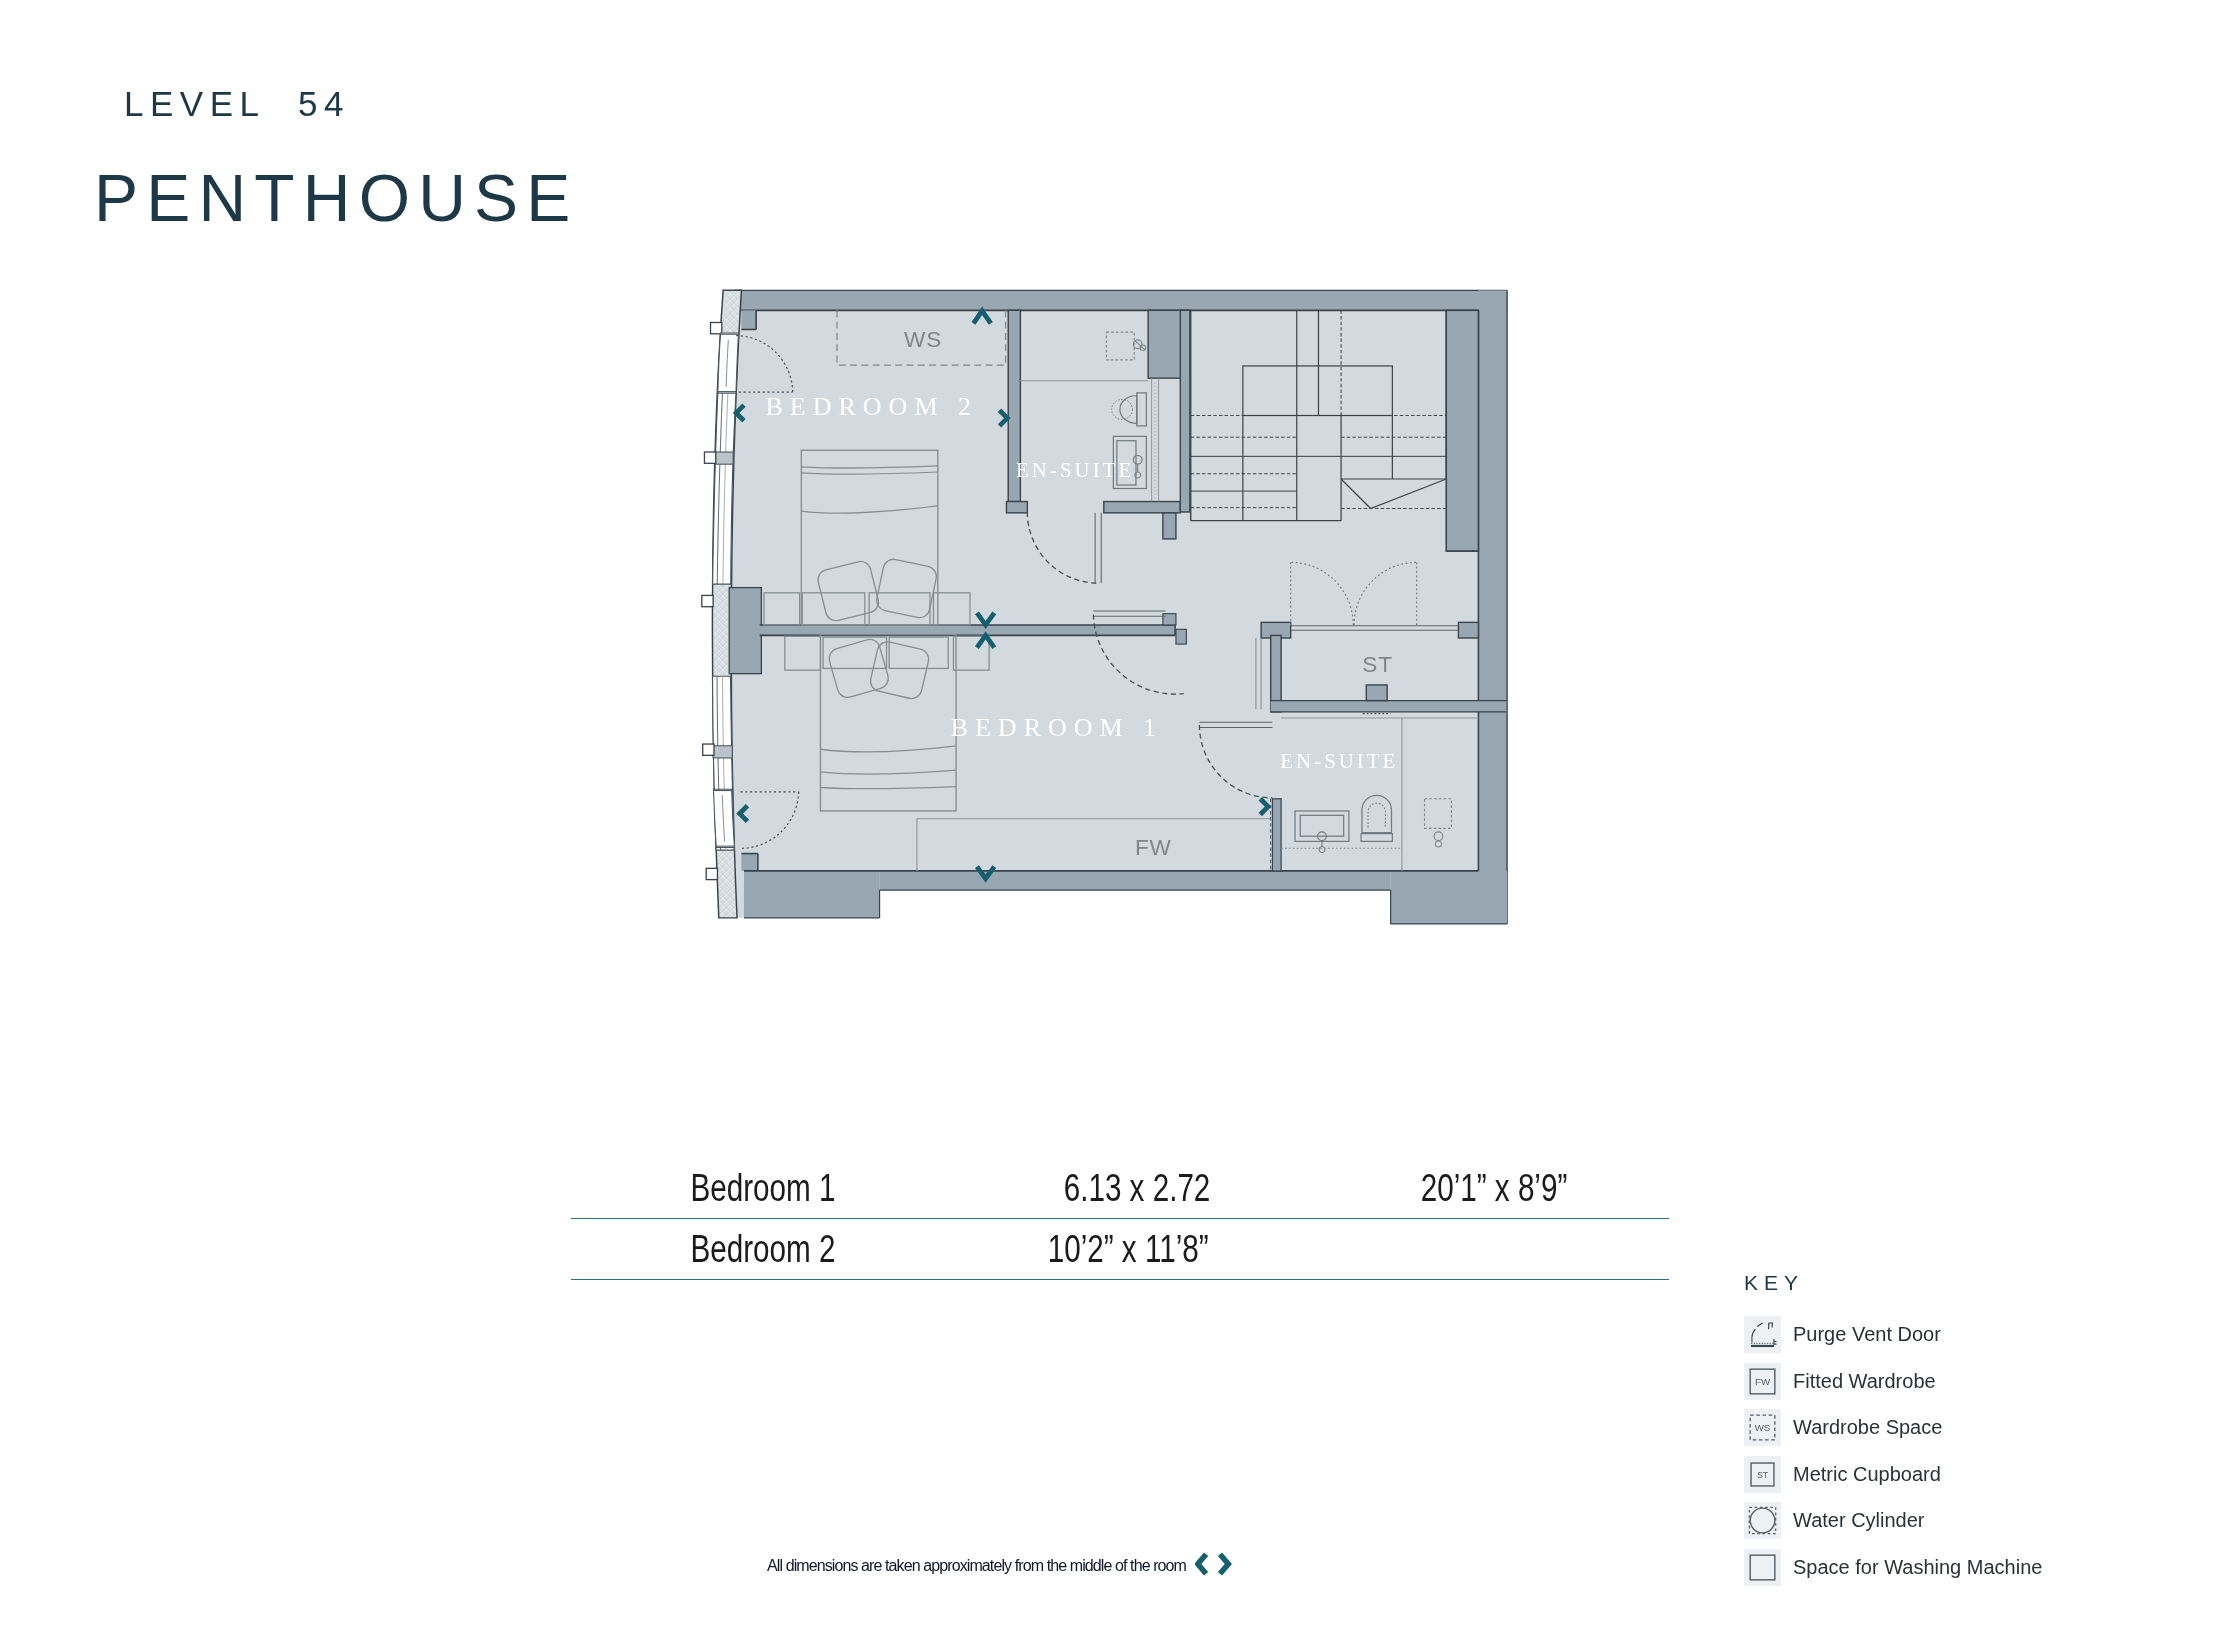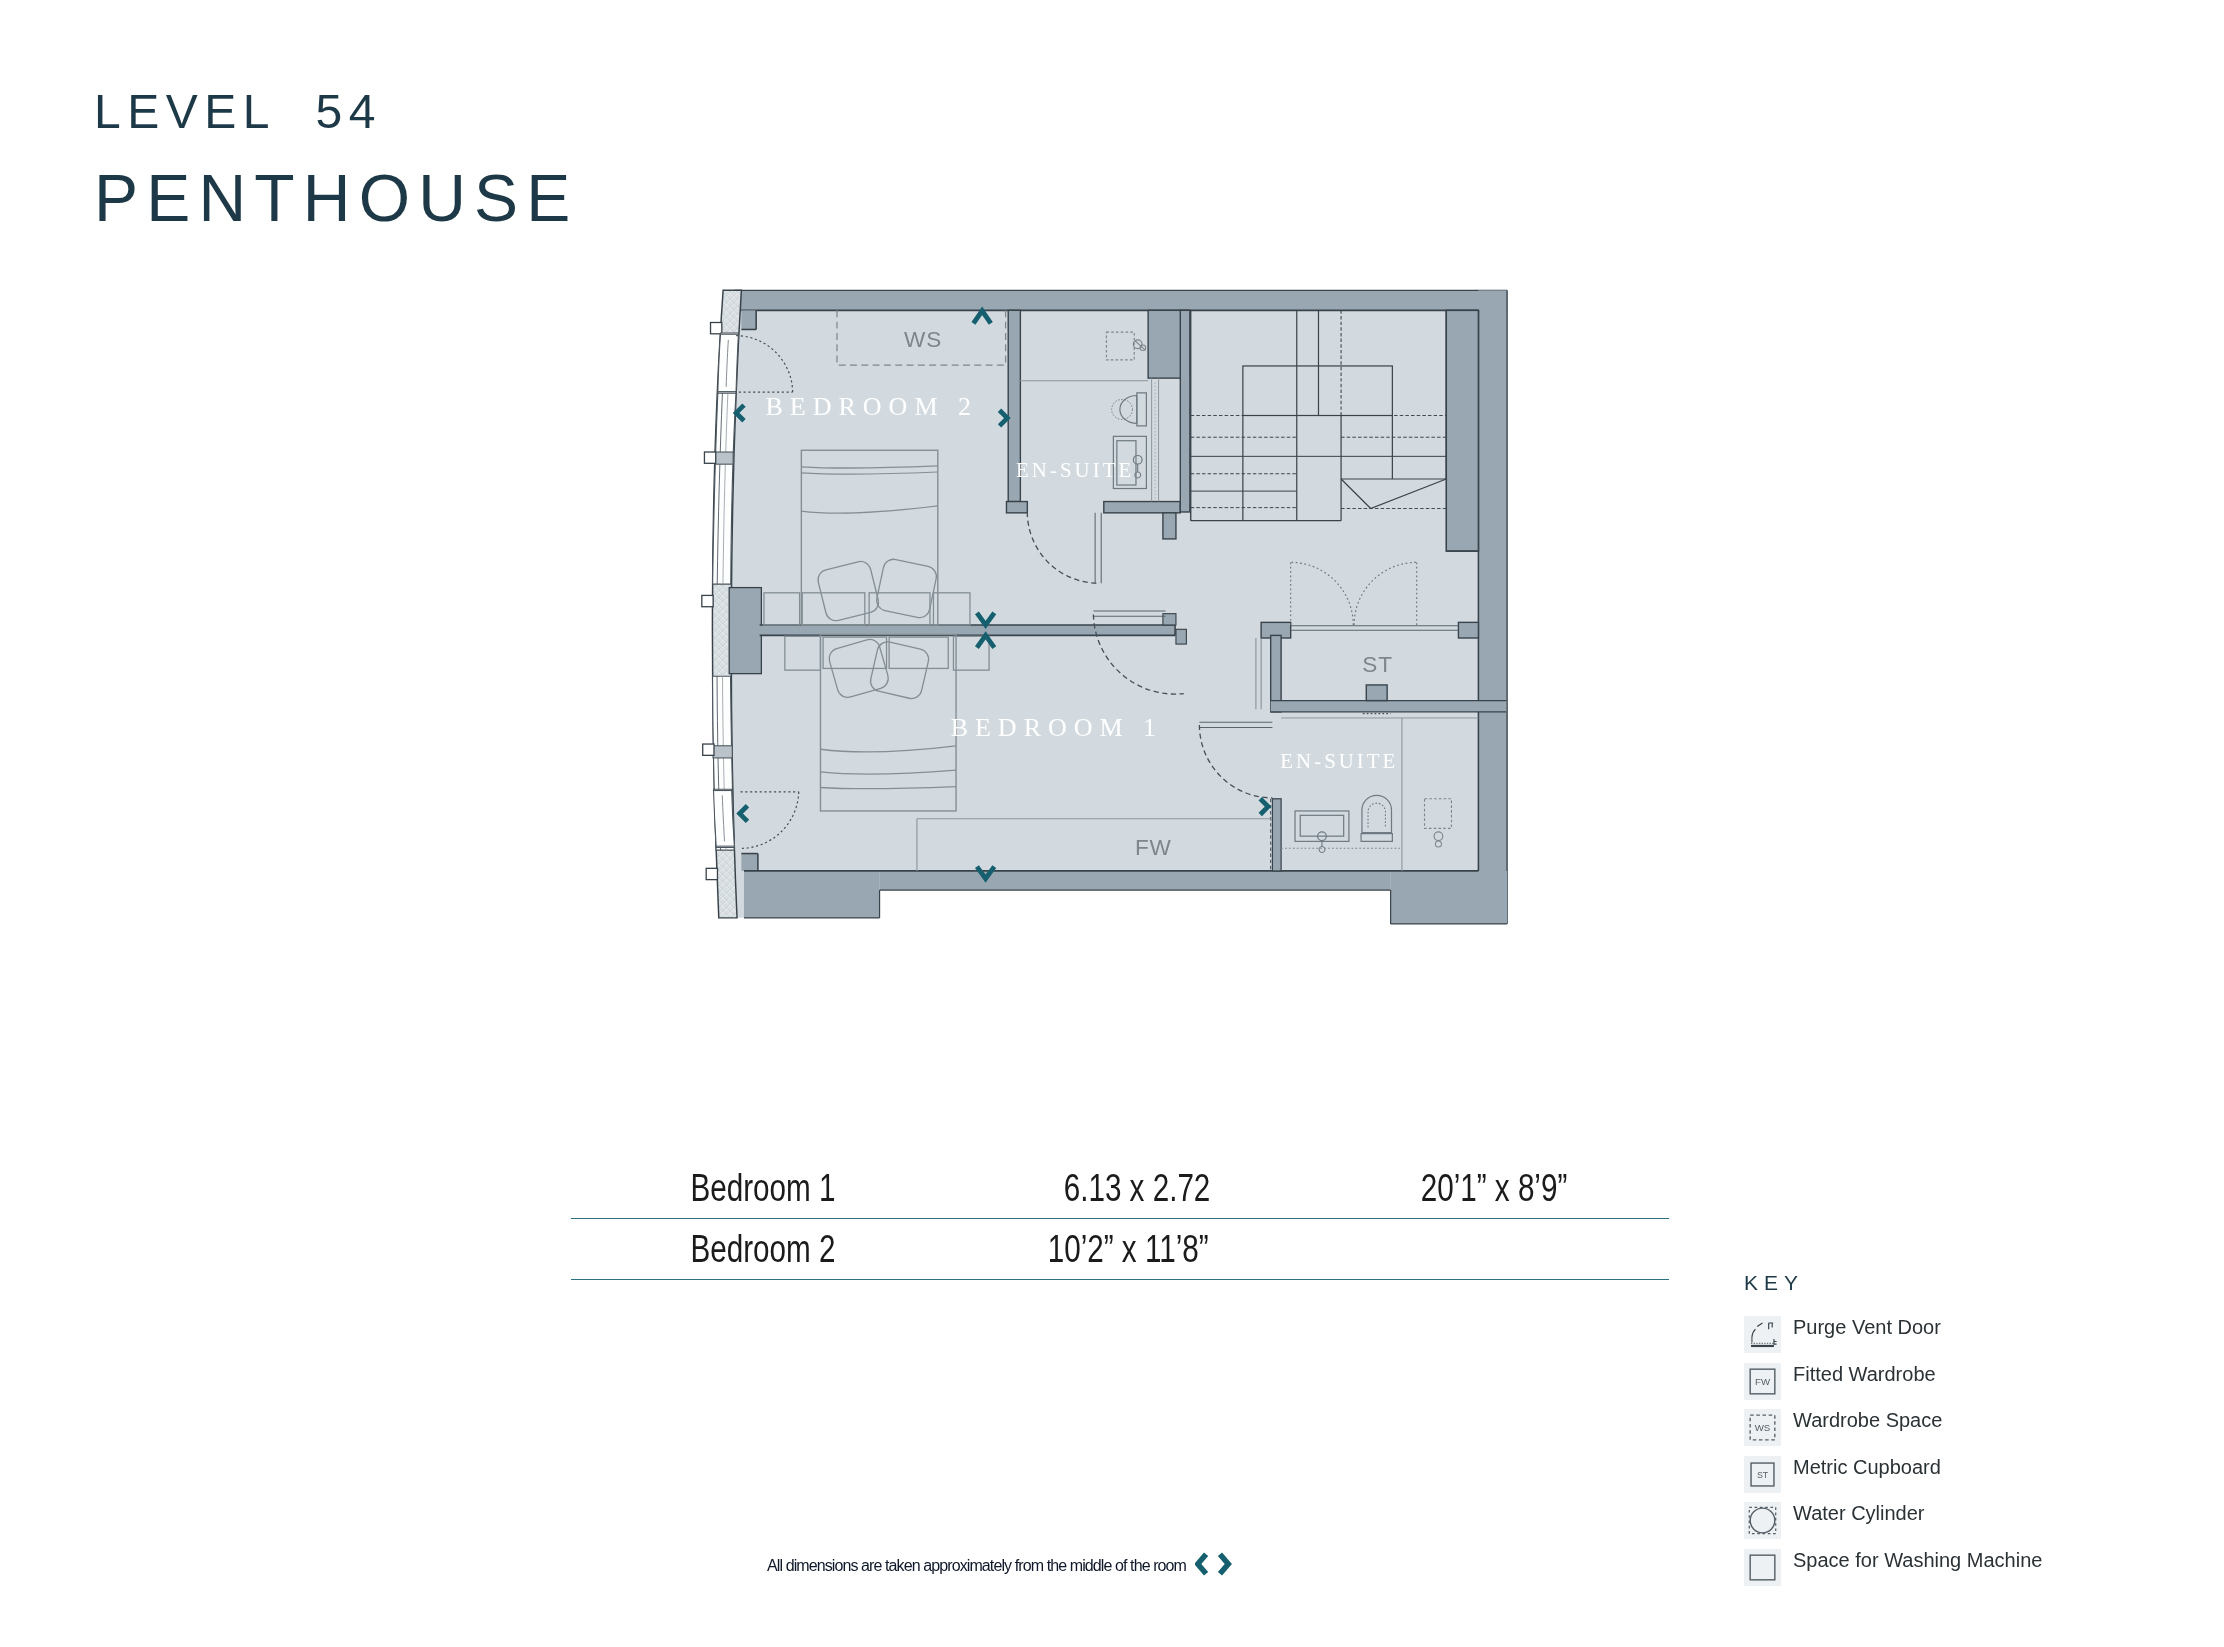--- a/index.html
+++ b/index.html
@@ -1,27 +1,27 @@
 <!DOCTYPE html>
 <html style="font-size:14px"><head><meta charset="utf-8">
 <style>
 html,body{margin:0;padding:0;background:#ffffff;width:2225px;height:1648px;overflow:hidden;}
 body{font-family:"Liberation Sans",sans-serif;position:relative;}
 .t1,.t2{position:absolute;left:94px;color:#1d3947;font-family:"Liberation Sans",sans-serif;font-weight:400;white-space:nowrap;}
-.t1{top:84px;font-size:48px;letter-spacing:6.5px;}
+.t1{top:84px;font-size:35px;letter-spacing:6.5px;margin-left:30px;}
 .t2{top:160px;font-size:66px;letter-spacing:8.2px;}
 .tbl{position:absolute;left:571px;top:1158px;width:1098px;}
 .thead{background:#8fa3ad;color:#fff;height:52px;display:flex;align-items:center;font-size:31px;}
 .trow{display:flex;align-items:center;height:60px;font-size:38px;color:#1b1b1b;border-bottom:1.7px solid #2e6f83;}
 .c1{width:383px;text-align:center;} .cx{display:inline-block;transform:scaleX(0.78);transform-origin:center;white-space:nowrap;} .hx{display:inline-block;transform:scaleX(0.80);transform-origin:center;white-space:nowrap;}
 .c2{width:366px;text-align:center;}
 .c3{width:348px;text-align:center;}
 .key{position:absolute;left:1744px;top:1271px;}
 .keytitle{font-size:21px;color:#1d3947;letter-spacing:6px;margin-bottom:21px;}
-.kitem{display:flex;align-items:flex-start;height:37px;margin-bottom:9.6px;}
+.kitem{display:flex;align-items:center;height:37px;margin-bottom:9.6px;}
 .kicon{width:37px;height:37px;display:inline-block;}
 .klab{font-size:20px;color:#2b3236;margin-left:12px;white-space:nowrap;}
 .foot{position:absolute;left:767px;top:1551px;font-size:16px;letter-spacing:-0.9px;color:#0f172a;}
 .fchev{display:inline-block;vertical-align:-6px;margin-left:8.7px;}
 </style></head>
 <body>
 
 <div class="t1">LEVEL&nbsp;&nbsp;54</div>
 <div class="t2">PENTHOUSE</div>
 <svg width="2225" height="1648" viewBox="0 0 2560 1896" xmlns="http://www.w3.org/2000/svg" style="position:absolute;left:0;top:0">

